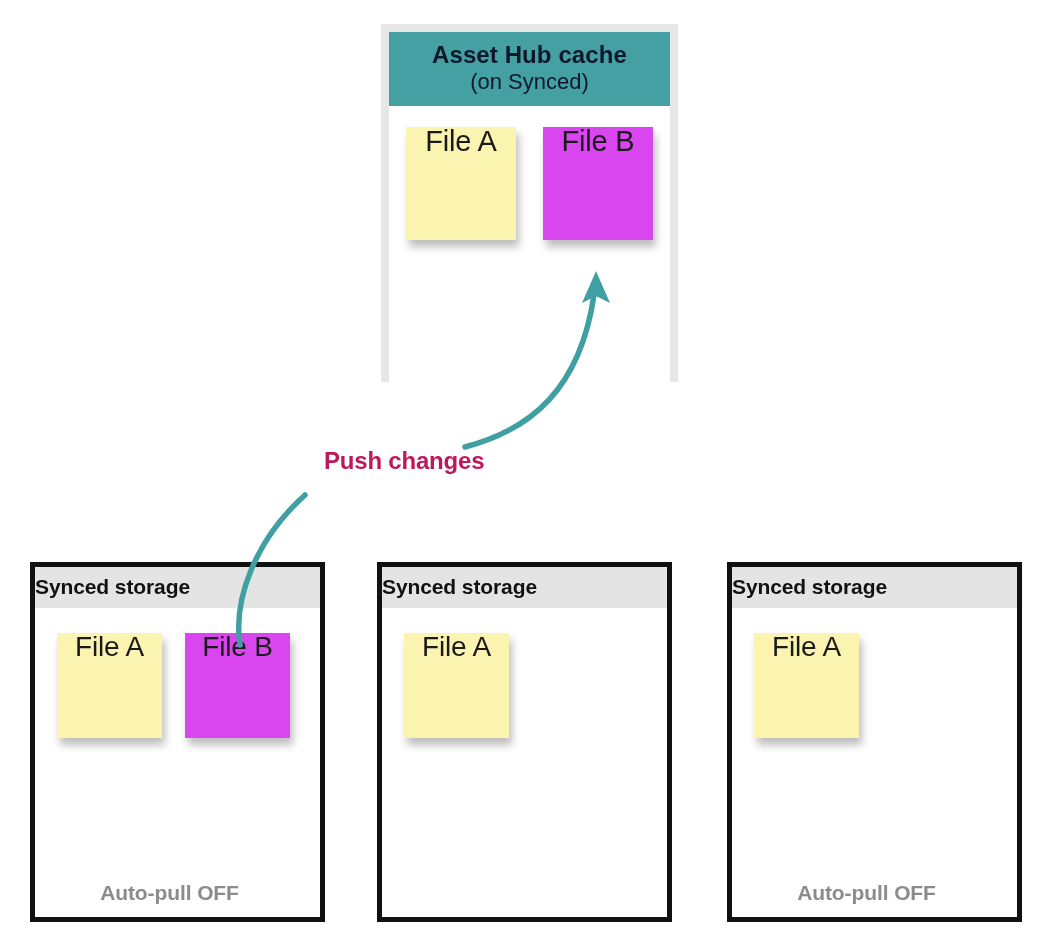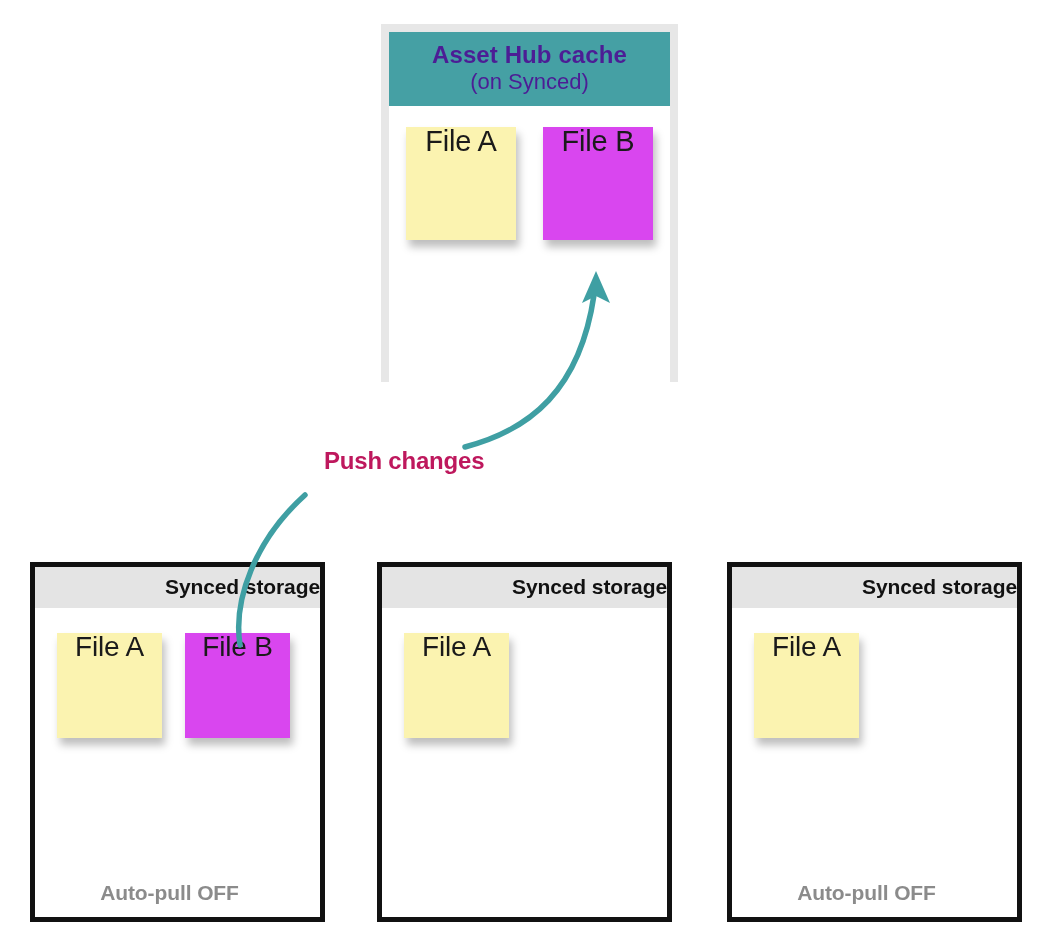--- a/index.html
+++ b/index.html
@@ -29,21 +29,21 @@
     left: 381px;
     top: 24px;
     width: 297px;
     height: 358px;
     background: #ffffff;
     border: 8px solid #e7e7e7;
     box-sizing: border-box;
   }
   .cache-header {
     background: #45a0a4;
-    color: #4c1d95;
+    color: #0f172a;
     text-align: center;
     padding: 9px 6px 11px 6px;
     line-height: 1.18;
   }
   .cache-title {
     font-size: 24px;
     font-weight: bold;
     letter-spacing: 0.1px;
     display: block;
   }
@@ -101,21 +101,21 @@
     box-sizing: border-box;
     display: flex;
     flex-direction: column;
   }
   #storage-0 { left: 30px; }
   #storage-1 { left: 377px; }
   #storage-2 { left: 727px; }
 
   .storage-header {
     background: #e4e4e4;
-    text-align: right;
+    text-align: left;
     font-size: 21px;
     font-weight: bold;
     color: #111111;
     padding: 8px 0 9px 0;
     letter-spacing: -0.1px;
   }
   .storage-body {
     flex: 1;
     position: relative;
     background: #ffffff;

